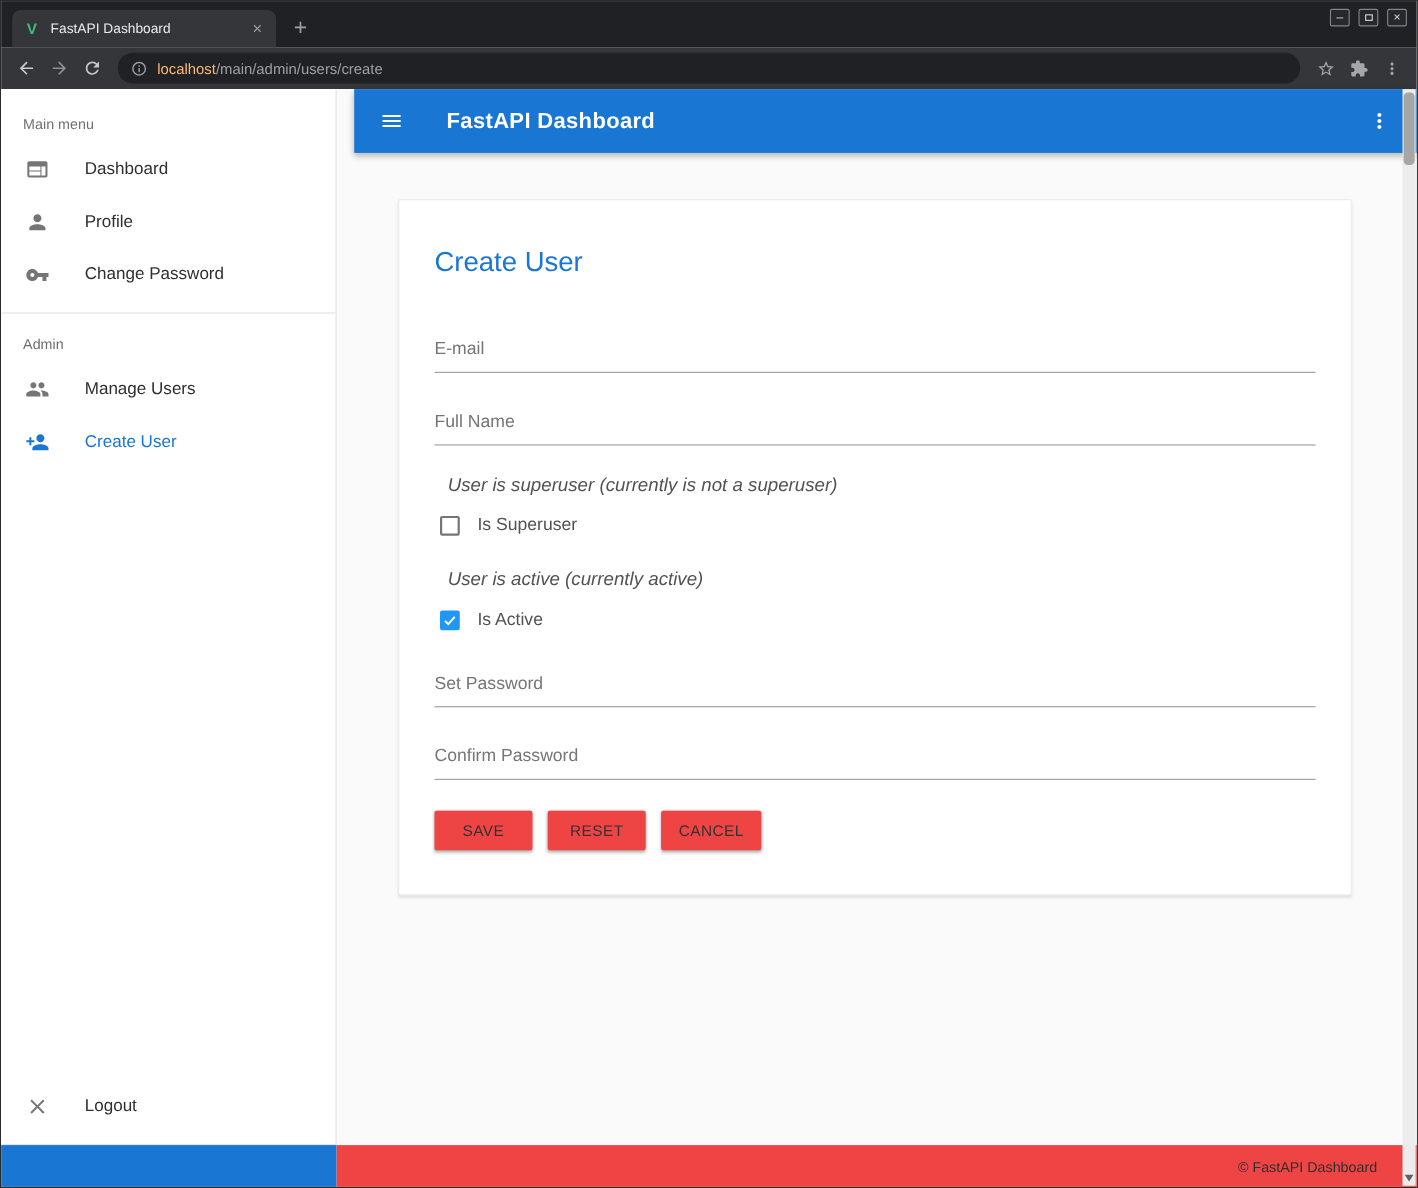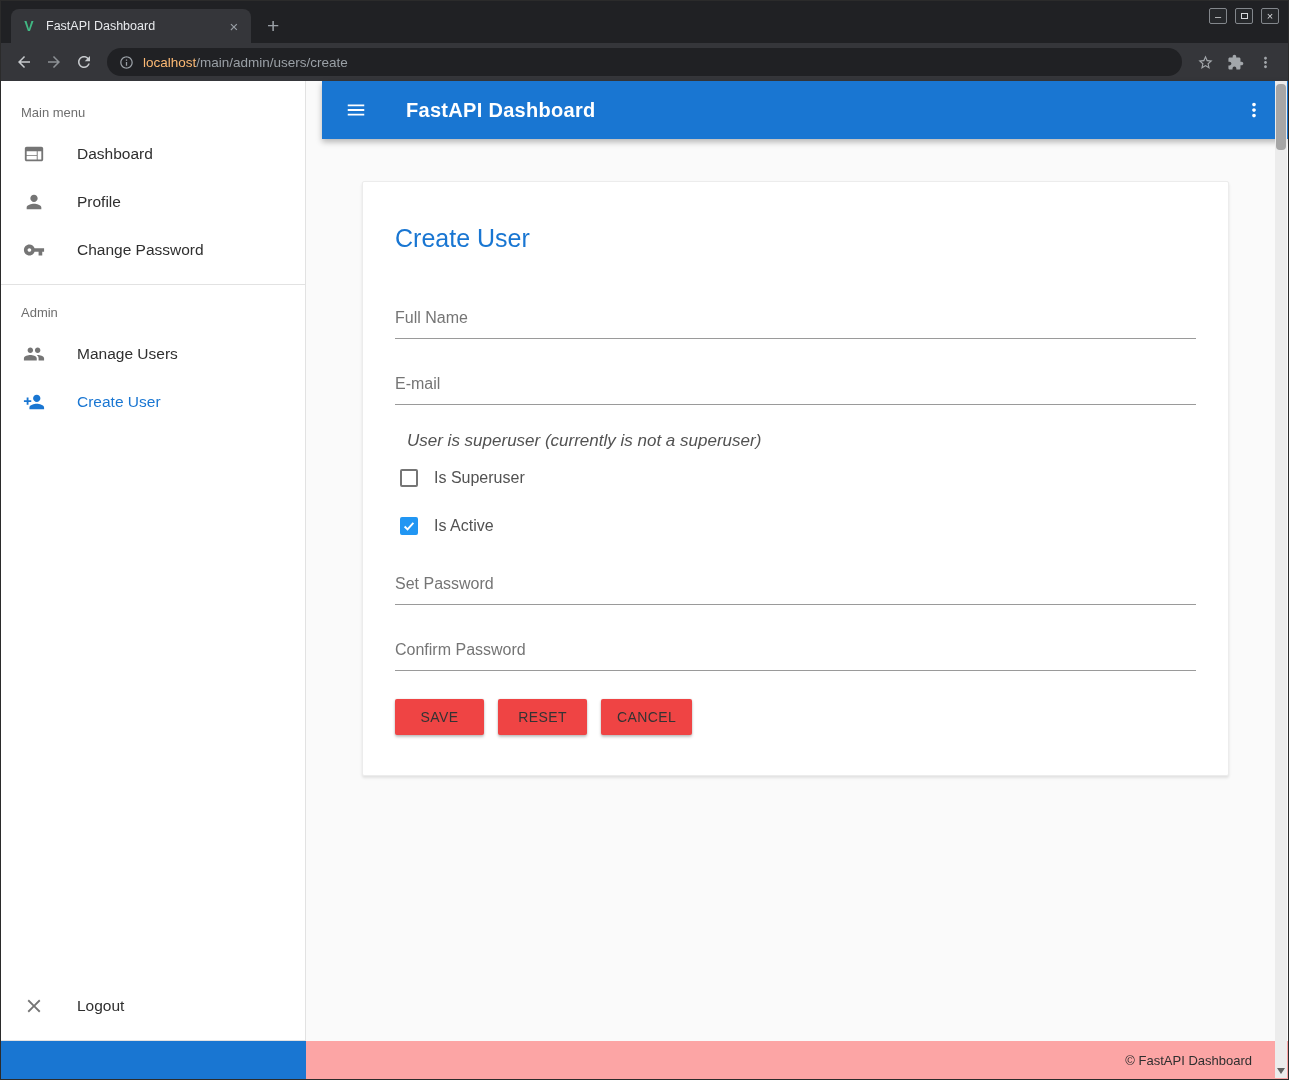--- a/index.html
+++ b/index.html
@@ -64,21 +64,21 @@
   .checkbox { width:18px; height:18px; border:2px solid #757575; border-radius:2px; flex:0 0 auto; display:flex; align-items:center; justify-content:center; }
   .checkbox.checked { border-color:#2196f3; background:#2196f3; }
   .checkbox svg { width:14px; height:14px; }
   .checkbox-label { font-size:16px; color:#525252; margin-left:16px; }
   .buttons-row { margin-top:28px; display:flex; }
   .btn { height:36px; min-width:89px; padding:0 16px; margin-right:14px; background:#ef4444; border:none; border-radius:2px; box-shadow:0 2px 3px rgba(0,0,0,0.24), 0 0 2px rgba(0,0,0,0.12); font-size:14px; color:#333; font-family:inherit; letter-spacing:.4px; cursor:pointer; }
 
   
   .bottombar { height:38px; flex:0 0 auto; display:flex; }
   .bottombar-accent { width:305px; background:#1976d2; flex:0 0 auto; }
-  .pagefooter { flex:1; background:#fca5a5; display:flex; align-items:center; justify-content:flex-end; padding:0 36px 0 0; font-size:13px; color:#2f2f2f; }
+  .pagefooter { flex:1; background:#ef4444; display:flex; align-items:center; justify-content:flex-end; padding:0 36px 0 0; font-size:13px; color:#2f2f2f; }
 
   
   .scrollbar { position:absolute; top:80px; right:1px; bottom:1px; width:12px; background:#ececec; z-index:5; }
   .scroll-thumb { position:absolute; top:3px; left:1px; width:10px; height:66px; background:#a6a6a6; border-radius:4px; }
   .scroll-arrow-down { position:absolute; bottom:4px; left:2px; width:0; height:0; border-left:4px solid transparent; border-right:4px solid transparent; border-top:6px solid #616161; }
 </style>
 </head>
 <body>
 
 <div class="window">
@@ -222,33 +222,34 @@
               <path d="M12 8c1.1 0 2-.9 2-2s-.9-2-2-2-2 .9-2 2 .9 2 2 2zm0 2c-1.1 0-2 .9-2 2s.9 2 2 2 2-.9 2-2-.9-2-2-2zm0 6c-1.1 0-2 .9-2 2s.9 2 2 2 2-.9 2-2-.9-2-2-2z"></path>
             </svg>
         </div>
       </header>
 
       <div class="content">
         <div class="card">
           <h1 class="card-title">Create User</h1>
 
           <div class="field">
+            <input class="text-field" type="text" placeholder="E-mail" style="">
+          </div>
+
+          <div class="field">
             <input class="text-field" type="text" placeholder="Full Name" style="">
-          </div>
-
-          <div class="field">
-            <input class="text-field" type="text" placeholder="E-mail" style="">
           </div>
 
           <div class="hint">User is superuser (currently is not a superuser)</div>
           <div class="checkbox-row">
             <span class="checkbox"></span>
             <span class="checkbox-label">Is Superuser</span>
           </div>
 
+          <div class="hint">User is active (currently active)</div>
           <div class="checkbox-row">
             <span class="checkbox checked">
               <svg viewBox="0 0 24 24">
                   <path fill="none" stroke="#ffffff" stroke-width="3.2" d="M4.5 12.8l5 5L19.5 6.6"></path>
                 </svg>
             </span>
             <span class="checkbox-label">Is Active</span>
           </div>
 
           <div class="field" style="margin-top:14px;">

